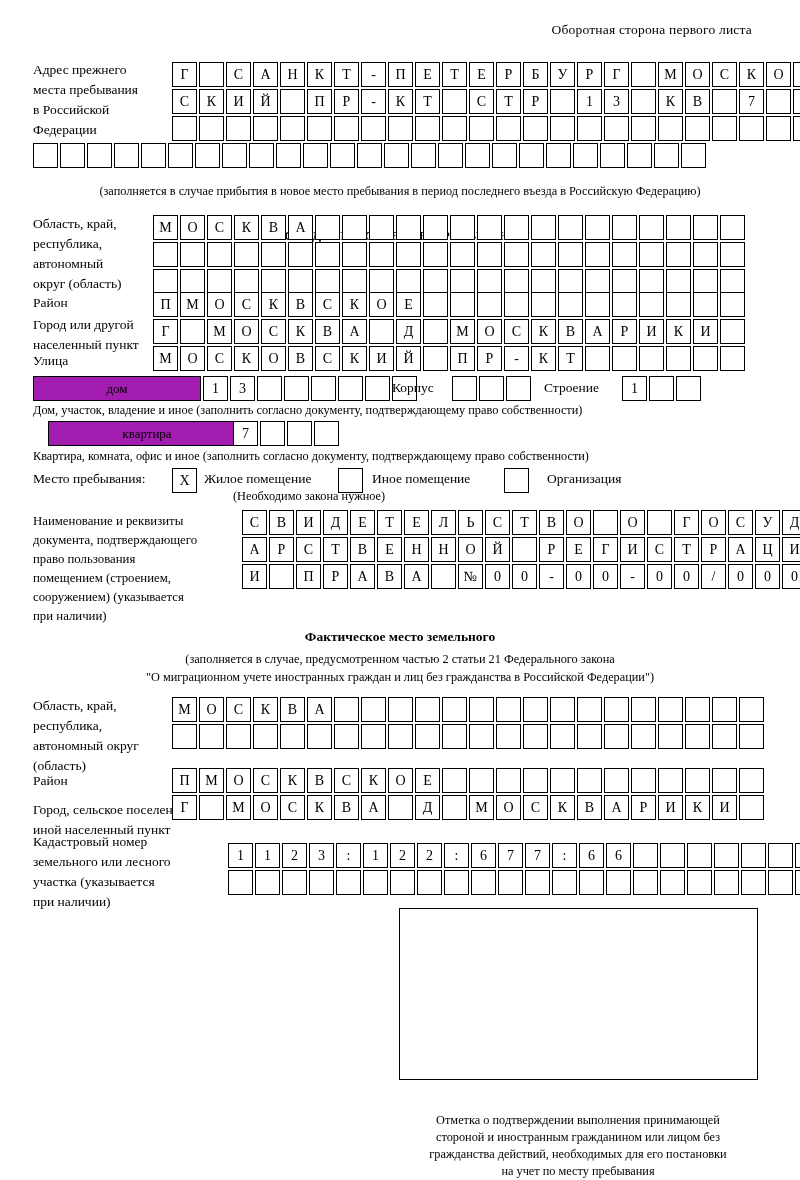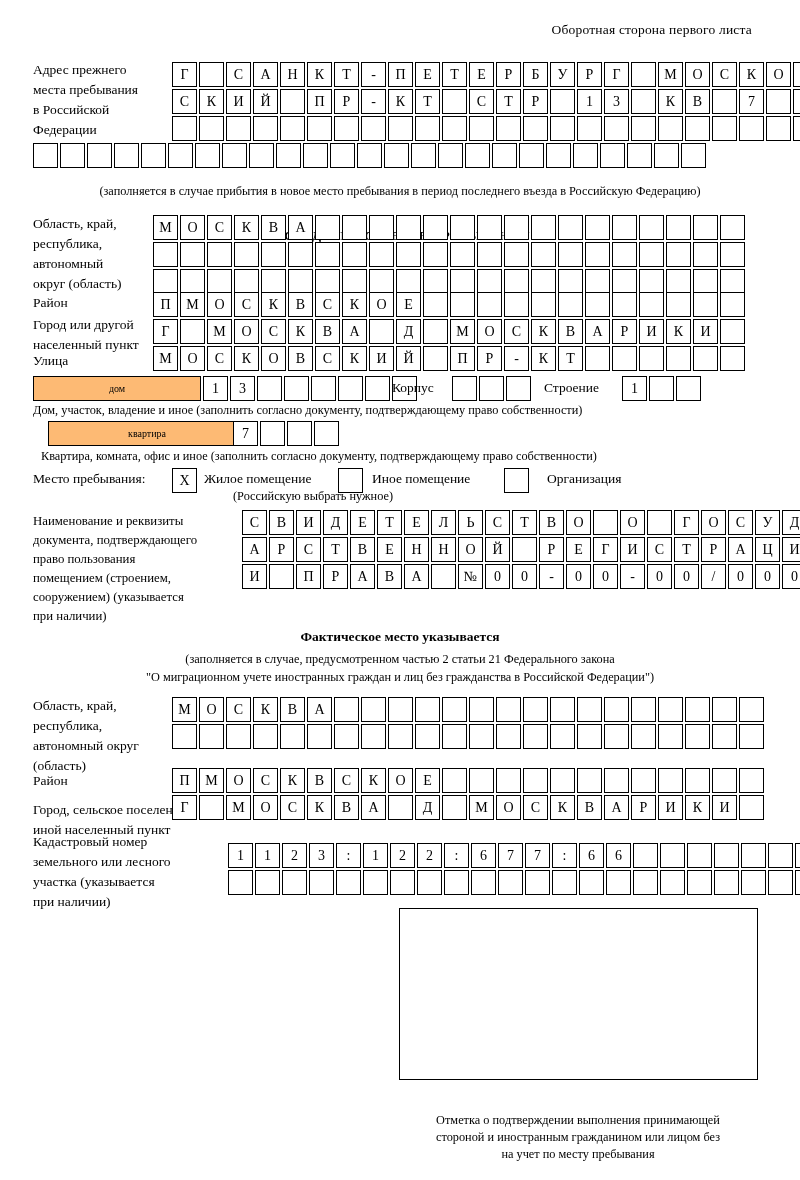--- a/index.html
+++ b/index.html
@@ -45,24 +45,24 @@
     line-height: 23px;
     text-align: center;
     font-family: "Liberation Serif", serif;
     background: #fff;
   }
 
   .wordbox {
     border: 1px solid #000;
     height: 25px;
     box-sizing: border-box;
-    font-size: 10px;
+    font-size: 13px;
     line-height: 23px;
     text-align: center;
-    background: #fdba74;
+    background: #a21caf;
   }
 
   .sect-title {
     font-size: 13.5px;
     font-weight: bold;
     text-align: center;
     width: 100%;
   }
 
   .note {
@@ -385,30 +385,30 @@
 
   <div class="abs smallnote" style="top:403px; left:33px;">Дом, участок, владение и иное (заполнить согласно документу, подтверждающему право собственности)</div>
 
   <div class="abs wordbox" style="top:421px; left:33px; width:198px;margin-left:15px;">квартира</div>
   <div class="abs boxrow" id="s2-flat" style="top:421px; left:233px;">
       <div class="bx">7</div>
       <div class="bx"></div>
       <div class="bx"></div>
       <div class="bx"></div>
     </div>
-  <div class="abs smallnote" style="top:449px; left:33px;margin-left:8px;">Квартира, комната, офис и иное (заполнить согласно документу, подтверждающему право собственности)</div>
+  <div class="abs smallnote" style="top:449px; left:33px;">Квартира, комната, офис и иное (заполнить согласно документу, подтверждающему право собственности)</div>
 
   <div class="abs lbl" style="top:469px; left:33px;">Место пребывания:</div>
   <div class="abs bx" style="top:468px; left:172px;">Х</div>
   <div class="abs lbl" style="top:469px; left:204px;">Жилое помещение</div>
   <div class="abs bx" style="top:468px; left:338px;"></div>
   <div class="abs lbl" style="top:469px; left:372px;">Иное помещение</div>
   <div class="abs bx" style="top:468px; left:504px;"></div>
   <div class="abs lbl" style="top:469px; left:547px;">Организация</div>
-  <div class="abs smallnote" style="top:489px; left:233px;">(Российскую выбрать нужное)</div>
+  <div class="abs smallnote" style="top:489px; left:233px;">(Необходимо закона нужное)</div>
 
   <div class="abs lbl lbl-sm" style="top:512px; left:33px; width:210px;">Наименование и реквизиты
 документа, подтверждающего
 право пользования
 помещением (строением,
 сооружением) (указывается
 при наличии)</div>
   <div class="abs boxrow" id="s2-doc-0" style="top:510px; left:242px;">
       <div class="bx">С</div>
       <div class="bx">В</div>
@@ -472,21 +472,21 @@
       <div class="bx">0</div>
       <div class="bx">-</div>
       <div class="bx">0</div>
       <div class="bx">0</div>
       <div class="bx">/</div>
       <div class="bx">0</div>
       <div class="bx">0</div>
       <div class="bx">0</div>
     </div>
 
-  <div class="abs sect-title" style="top:629px; left:0;">Фактическое место указывается</div>
+  <div class="abs sect-title" style="top:629px; left:0;">Фактическое место земельного</div>
   <div class="abs note" style="top:652px; left:0; width:800px;">(заполняется в случае, предусмотренном частью 2 статьи 21 Федерального закона</div>
   <div class="abs note" style="top:670px; left:0; width:800px;">"О миграционном учете иностранных граждан и лиц без гражданства в Российской Федерации")</div>
 
   <div class="abs lbl" style="top:696px; left:33px; width:150px;">Область, край,
 республика,
 автономный округ
 (область)</div>
   <div class="abs boxrow" id="al-region-0" style="top:697px; left:172px;">
       <div class="bx">М</div>
       <div class="bx">О</div>
@@ -639,16 +639,17 @@
       <div class="bx"></div>
       <div class="bx"></div>
       <div class="bx"></div>
       <div class="bx"></div>
     </div>
 
   <div class="abs bigbox" style="top:908px; left:399px; width:357px; height:170px;"></div>
   <div class="abs footer-note" style="top:1088px; left:396px; width:364px;margin-top:24px;">
     <div>Отметка о подтверждении выполнения принимающей</div>
     <div>стороной и иностранным гражданином или лицом без</div>
+    <div>гражданства действий, необходимых для его постановки</div>
     <div>на учет по месту пребывания</div>
   </div>
 
 </div>
 
 </body></html>

